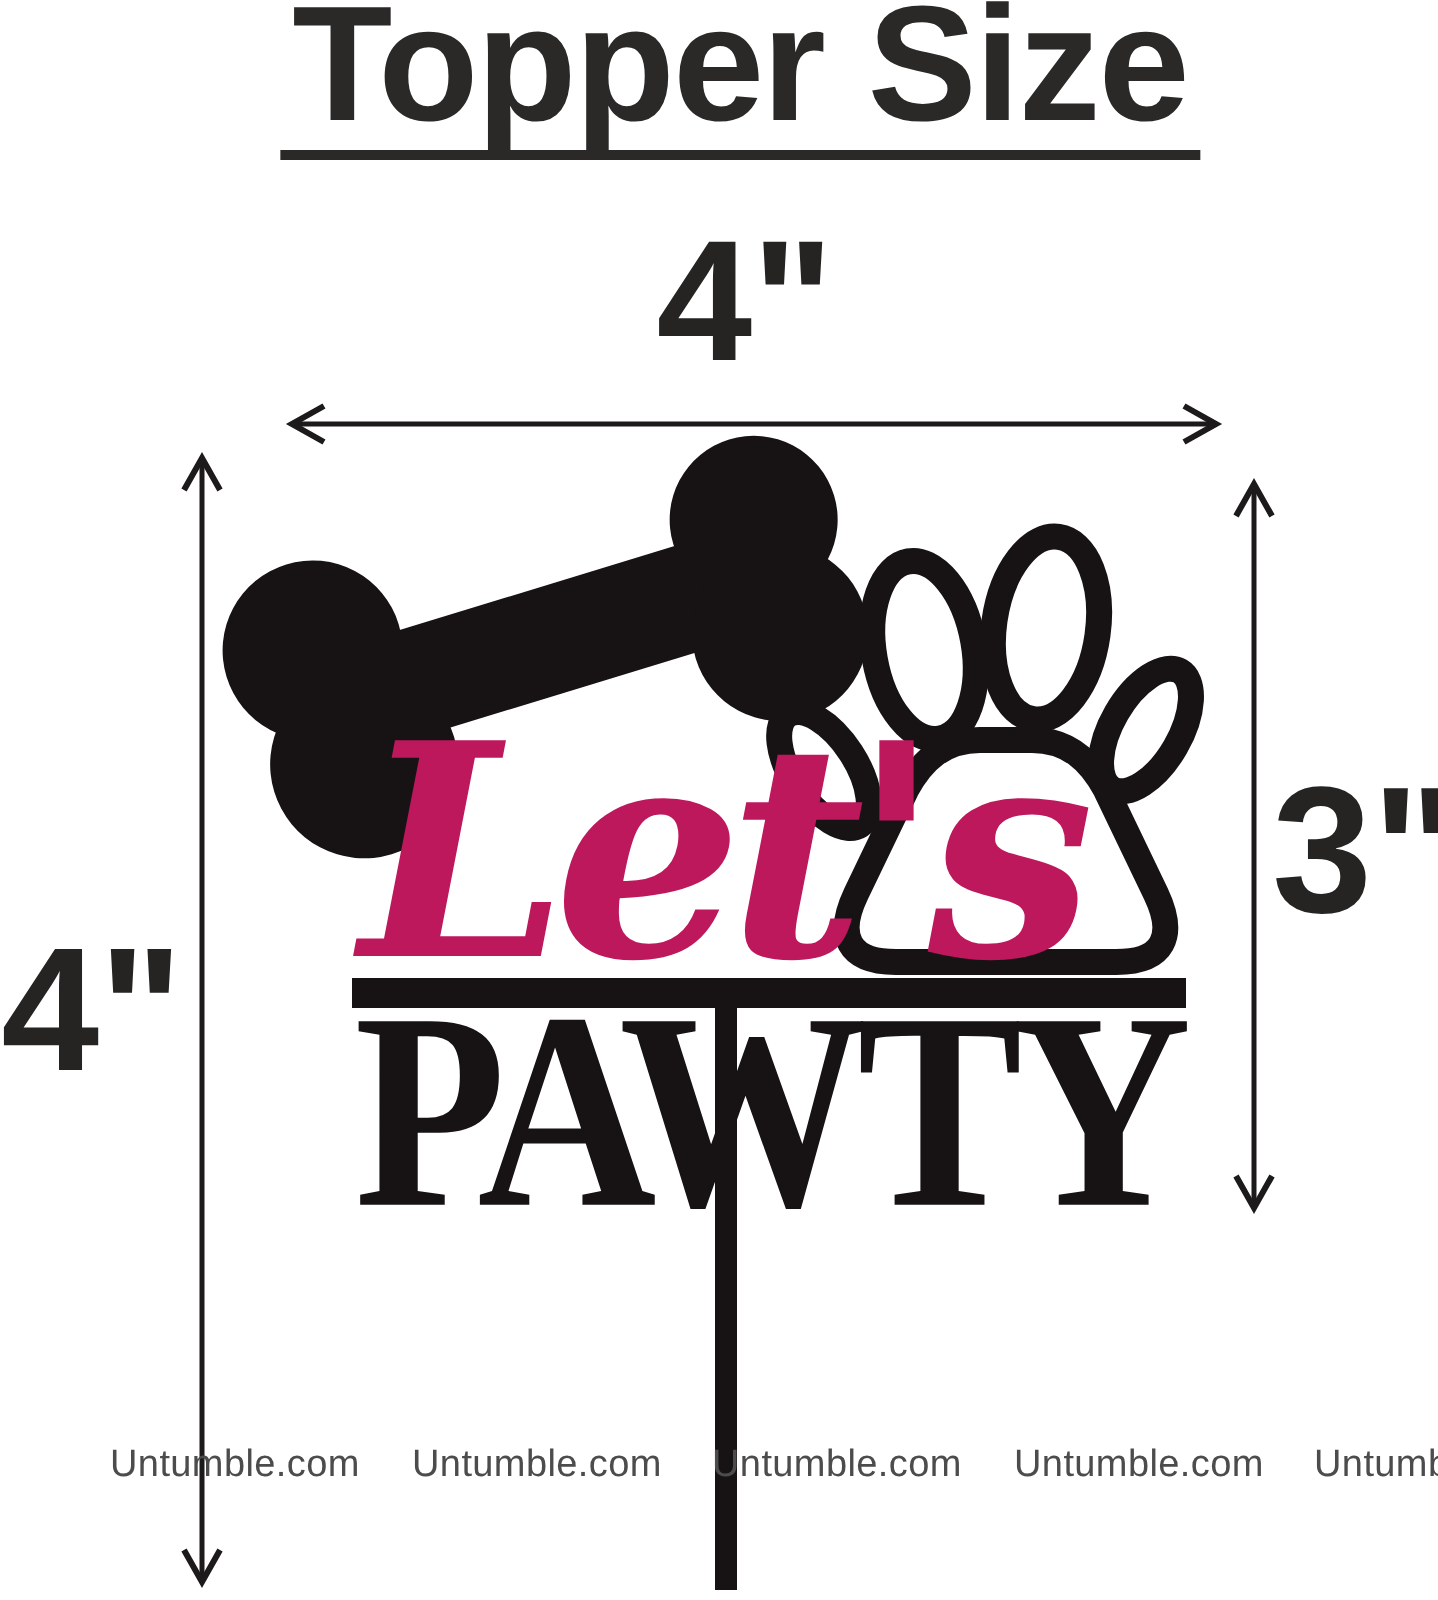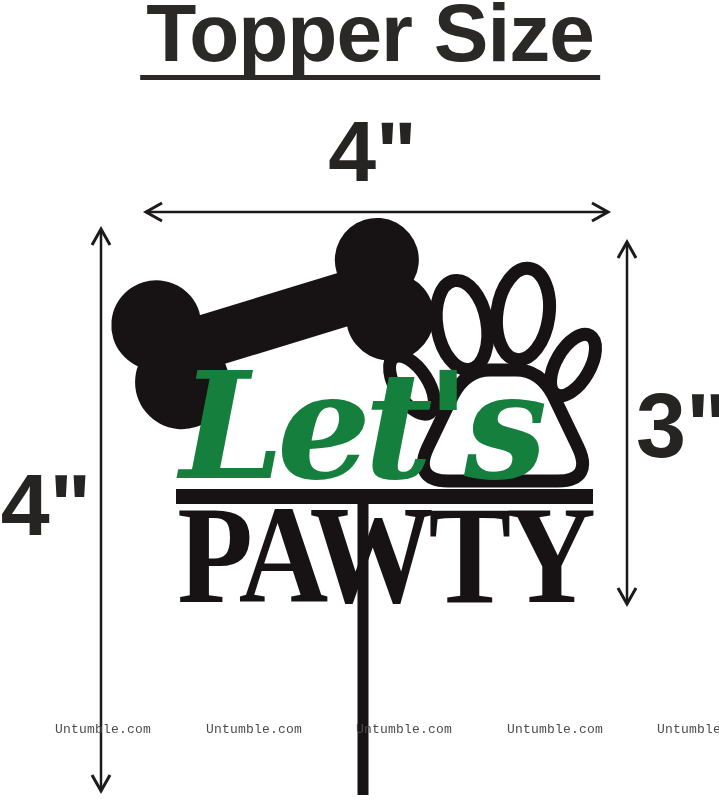--- a/index.html
+++ b/index.html
@@ -27,38 +27,38 @@
   .dim-left  { left:0px;   top:461px; width:92px; font-size:88px; }
   .dim-right { left:636px; top:381px; width:92px; font-size:90px; }
 
   
   .art { left:0; top:0; width:719px; height:800px; }
 
   
   .script-word {
     left:180px; top:352px;
     font-family:"DejaVu Serif", serif; font-style:italic; font-weight:700;
-    font-size:148px; line-height:1; letter-spacing:-7px; color:#15803d;
+    font-size:148px; line-height:1; letter-spacing:-7px; color:#be185d;
     white-space:nowrap;
   }
 
   
   .block-bar { left:176px; top:489px; width:417px; height:15px; background:#171314; }
   .block-word {
     left:172px; top:486px; width:424px; text-align:center;
     font-family:"Liberation Serif", serif; font-weight:700;
     font-size:124px; line-height:1; letter-spacing:-5px; color:#171314;
     transform:scaleY(1.13); transform-origin:top center;
     white-space:nowrap;
   }
 
   
   .wm {
-    top:722px; font-size:13px; color:#4c4c4c; letter-spacing:0.2px;
-    font-family:Liberation Mono, monospace; white-space:nowrap;
+    top:722px; font-size:19px; color:#4c4c4c; letter-spacing:0.2px;
+    font-family:Liberation Sans, sans-serif; white-space:nowrap;
   }
   .wm1 { left:55px; }  .wm2 { left:206px; } .wm3 { left:356px; }
   .wm4 { left:507px; } .wm5 { left:657px; }
 </style>
 </head>
 <body>
 
 <div class="canvas">
 
   <div class="abs title">Topper Size</div>

